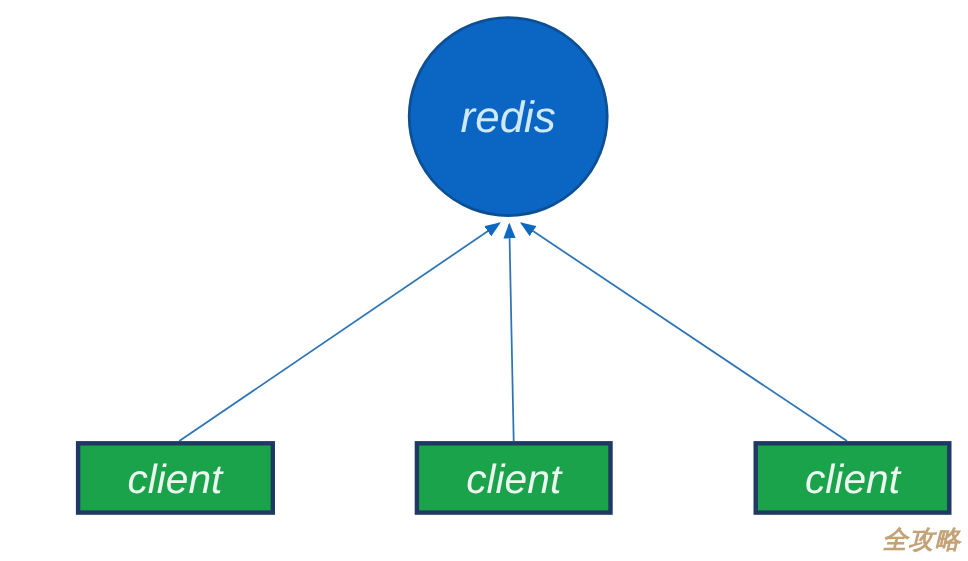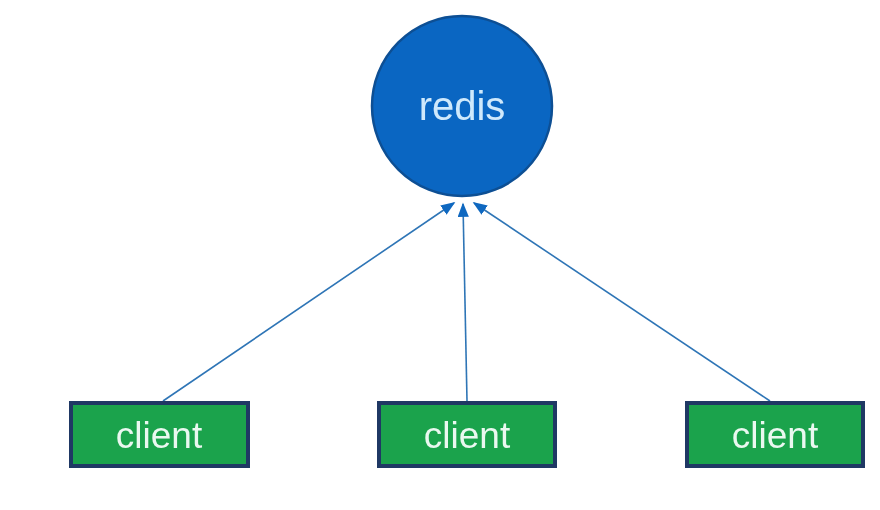--- a/index.html
+++ b/index.html
@@ -18,20 +18,21 @@
   body{
     width:880px;height:510px;
     background:var(--bg);
     font-family:"Liberation Sans", sans-serif;
     overflow:hidden;
   }
   .stage{
     position:relative;
     width:880px;height:510px;
     background:var(--bg);
+    font-style:italic;
   }
   svg{display:block;}
   .edge{
     stroke:var(--edge-color);
     stroke-width:1.6;
     fill:none;
   }
   .arrowhead{ fill:var(--arrow-color); }
   .server-circle{
     fill:var(--server-fill);
@@ -96,13 +97,14 @@
       <rect class="client-rect" x="379" y="403" width="176" height="63"></rect>
       <text class="client-label" x="467" y="448">client</text>
     </g>
 
     <g>
       <rect class="client-rect" x="687" y="403" width="176" height="63"></rect>
       <text class="client-label" x="775" y="448">client</text>
     </g>
   </svg>
 
+  <div class="watermark">全攻略</div>
 </div>
 
 </body></html>

